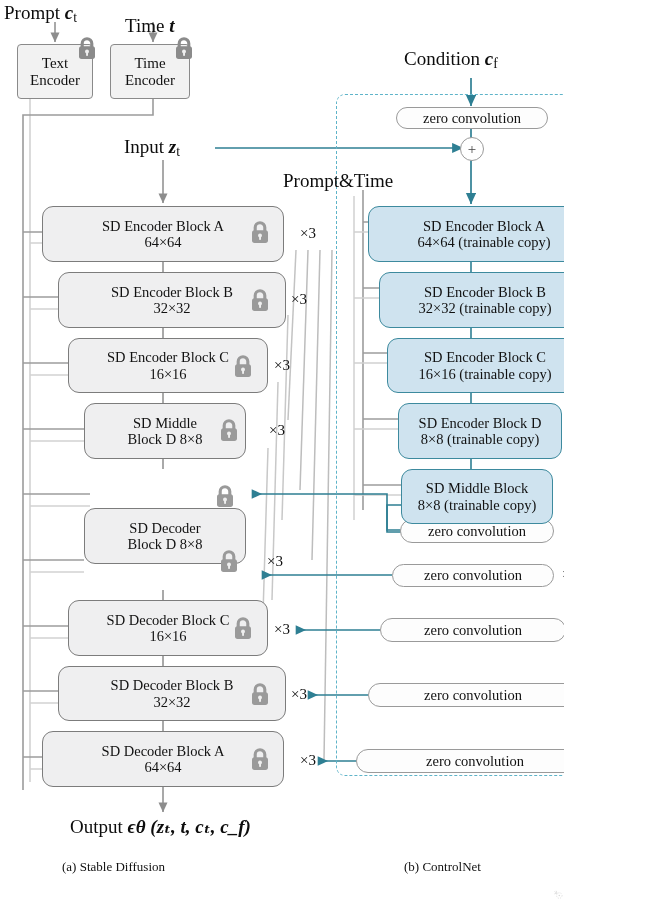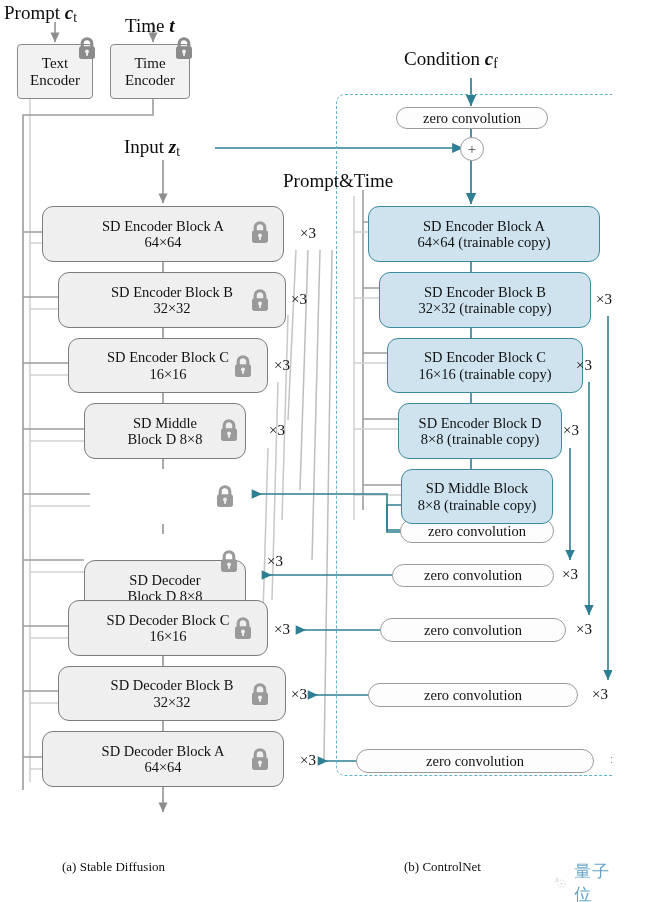--- a/index.html
+++ b/index.html
@@ -8,21 +8,20 @@
     font-family:"Liberation Serif","DejaVu Serif",serif;
     color:#111;
     -webkit-font-smoothing:antialiased;
   }
   #root{
     position:relative;
     width:564px;
     height:902px;
     overflow:hidden;
     background:#fff;
-    padding-left:48px;
   }
   #svg-layer{
     position:absolute;
     left:0;top:0;
     width:658px;height:902px;
     pointer-events:none;
   }
   .node{
     position:absolute;
     box-sizing:border-box;
@@ -334,21 +333,21 @@
 
   <div class="lock" style="left:214px;top:485px;">
     <svg viewBox="0 0 22 24" width="22" height="24">
         <path d="M6.2,10 v-3.4 a4.8,4.8 0 0 1 9.6,0 V10" fill="none" stroke="#9a9a9a" stroke-width="3.1"></path>
         <rect x="3" y="9.3" width="16" height="12.6" rx="2.6" fill="#9a9a9a"></rect>
         <circle cx="11" cy="14.6" r="2.0" fill="#efefef"></circle>
         <rect x="10.1" y="14.6" width="1.9" height="4.2" fill="#efefef"></rect>
       </svg>
   </div>
 
-  <div class="node sd-block" style="left:84px;top:560px;width:162px;height:56px;">
+  <div class="node sd-block" style="left:84px;top:508px;width:162px;height:56px;">
     <div>SD Decoder</div>
     <div>Block D 8×8</div>
   </div>
   <div class="lock" style="left:218px;top:550px;">
     <svg viewBox="0 0 22 24" width="22" height="24">
         <path d="M6.2,10 v-3.4 a4.8,4.8 0 0 1 9.6,0 V10" fill="none" stroke="#9a9a9a" stroke-width="3.1"></path>
         <rect x="3" y="9.3" width="16" height="12.6" rx="2.6" fill="#9a9a9a"></rect>
         <circle cx="11" cy="14.6" r="2.0" fill="#efefef"></circle>
         <rect x="10.1" y="14.6" width="1.9" height="4.2" fill="#efefef"></rect>
       </svg>
@@ -390,20 +389,24 @@
   <div class="lock" style="left:249px;top:748px;">
     <svg viewBox="0 0 22 24" width="22" height="24">
         <path d="M6.2,10 v-3.4 a4.8,4.8 0 0 1 9.6,0 V10" fill="none" stroke="#9a9a9a" stroke-width="3.1"></path>
         <rect x="3" y="9.3" width="16" height="12.6" rx="2.6" fill="#9a9a9a"></rect>
         <circle cx="11" cy="14.6" r="2.0" fill="#efefef"></circle>
         <rect x="10.1" y="14.6" width="1.9" height="4.2" fill="#efefef"></rect>
       </svg>
   </div>
   <div class="lbl x3" style="left:300px;top:752px;">×3</div>
 
+  <div class="lbl" style="left:70px;top:815px;">
+    <span>Output</span>
+    <span class="italmath">ϵθ (zₜ, t, cₜ, c_f)</span>
+  </div>
 
   <div class="node zeroconv" style="left:396px;top:107px;width:152px;height:22px;">
     <span>zero convolution</span>
   </div>
 
   <div style="position:absolute;left:460px;top:137px;width:22px;height:22px;border:1.6px solid #9a9a9a;border-radius:50%;background:#fff;display:flex;align-items:center;justify-content:center;font-size:15px;color:#444;line-height:1;">
     <span>+</span>
   </div>
 
   <div class="node cn-block" style="left:368px;top:206px;width:232px;height:56px;">

